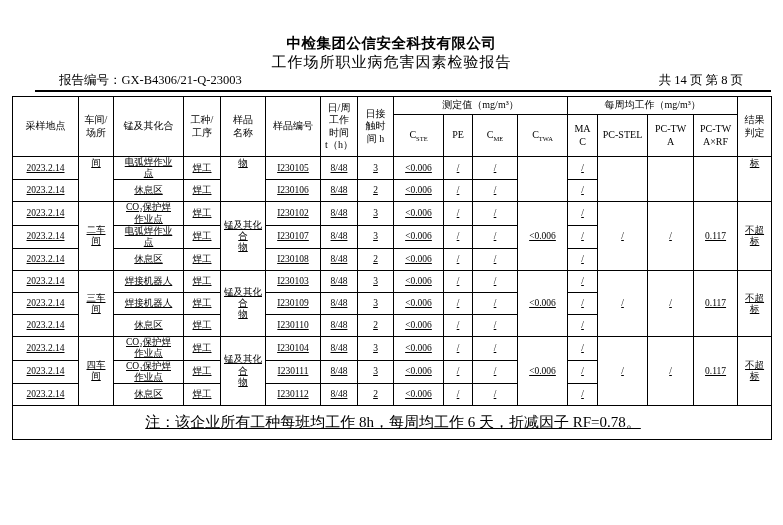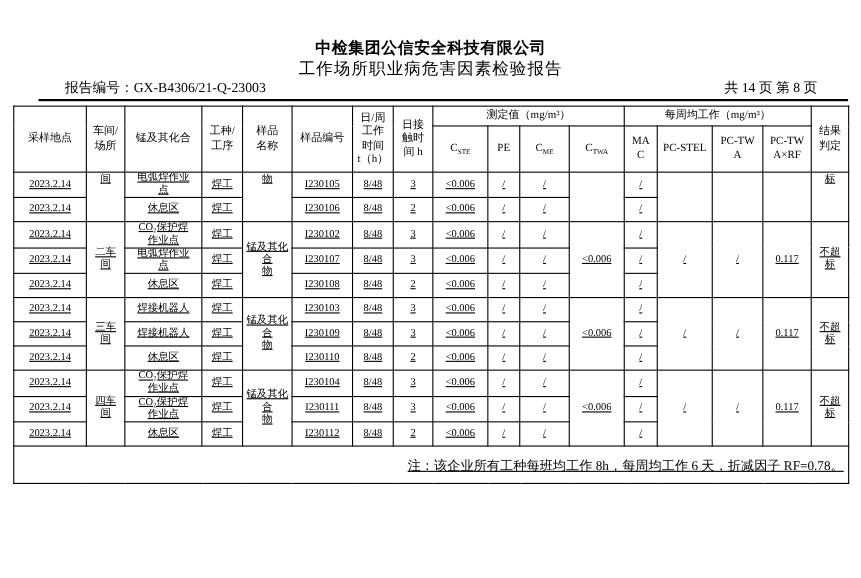--- a/index.html
+++ b/index.html
@@ -33,22 +33,22 @@
     font-weight:normal;font-size:9.5px;line-height:1.18;
     white-space:pre-line;overflow:hidden;
   }
   .report thead th{font-size:10px;line-height:1.25;}
   .report thead tr.h-group{height:18px;}
   .report thead tr.h-sub{height:42px;}
   .report tbody tr{height:22px;text-decoration:underline;}
   .report sub{font-size:6.5px;line-height:0;}
   .vt{vertical-align:top !important;padding-top:1px !important;}
   td.note{
-    height:32px;text-align:right;vertical-align:middle;
-    font-size:12px;padding:1px 4px 0 6px;white-space:normal;
+    height:32px;text-align:center;vertical-align:middle;
+    font-size:15px;padding:1px 4px 0 6px;white-space:normal;
   }
 </style>
 </head>
 <body>
 
 <div class="page">
 
   <div class="company">中检集团公信安全科技有限公司</div>
   <div class="doc-title">工作场所职业病危害因素检验报告</div>
 

